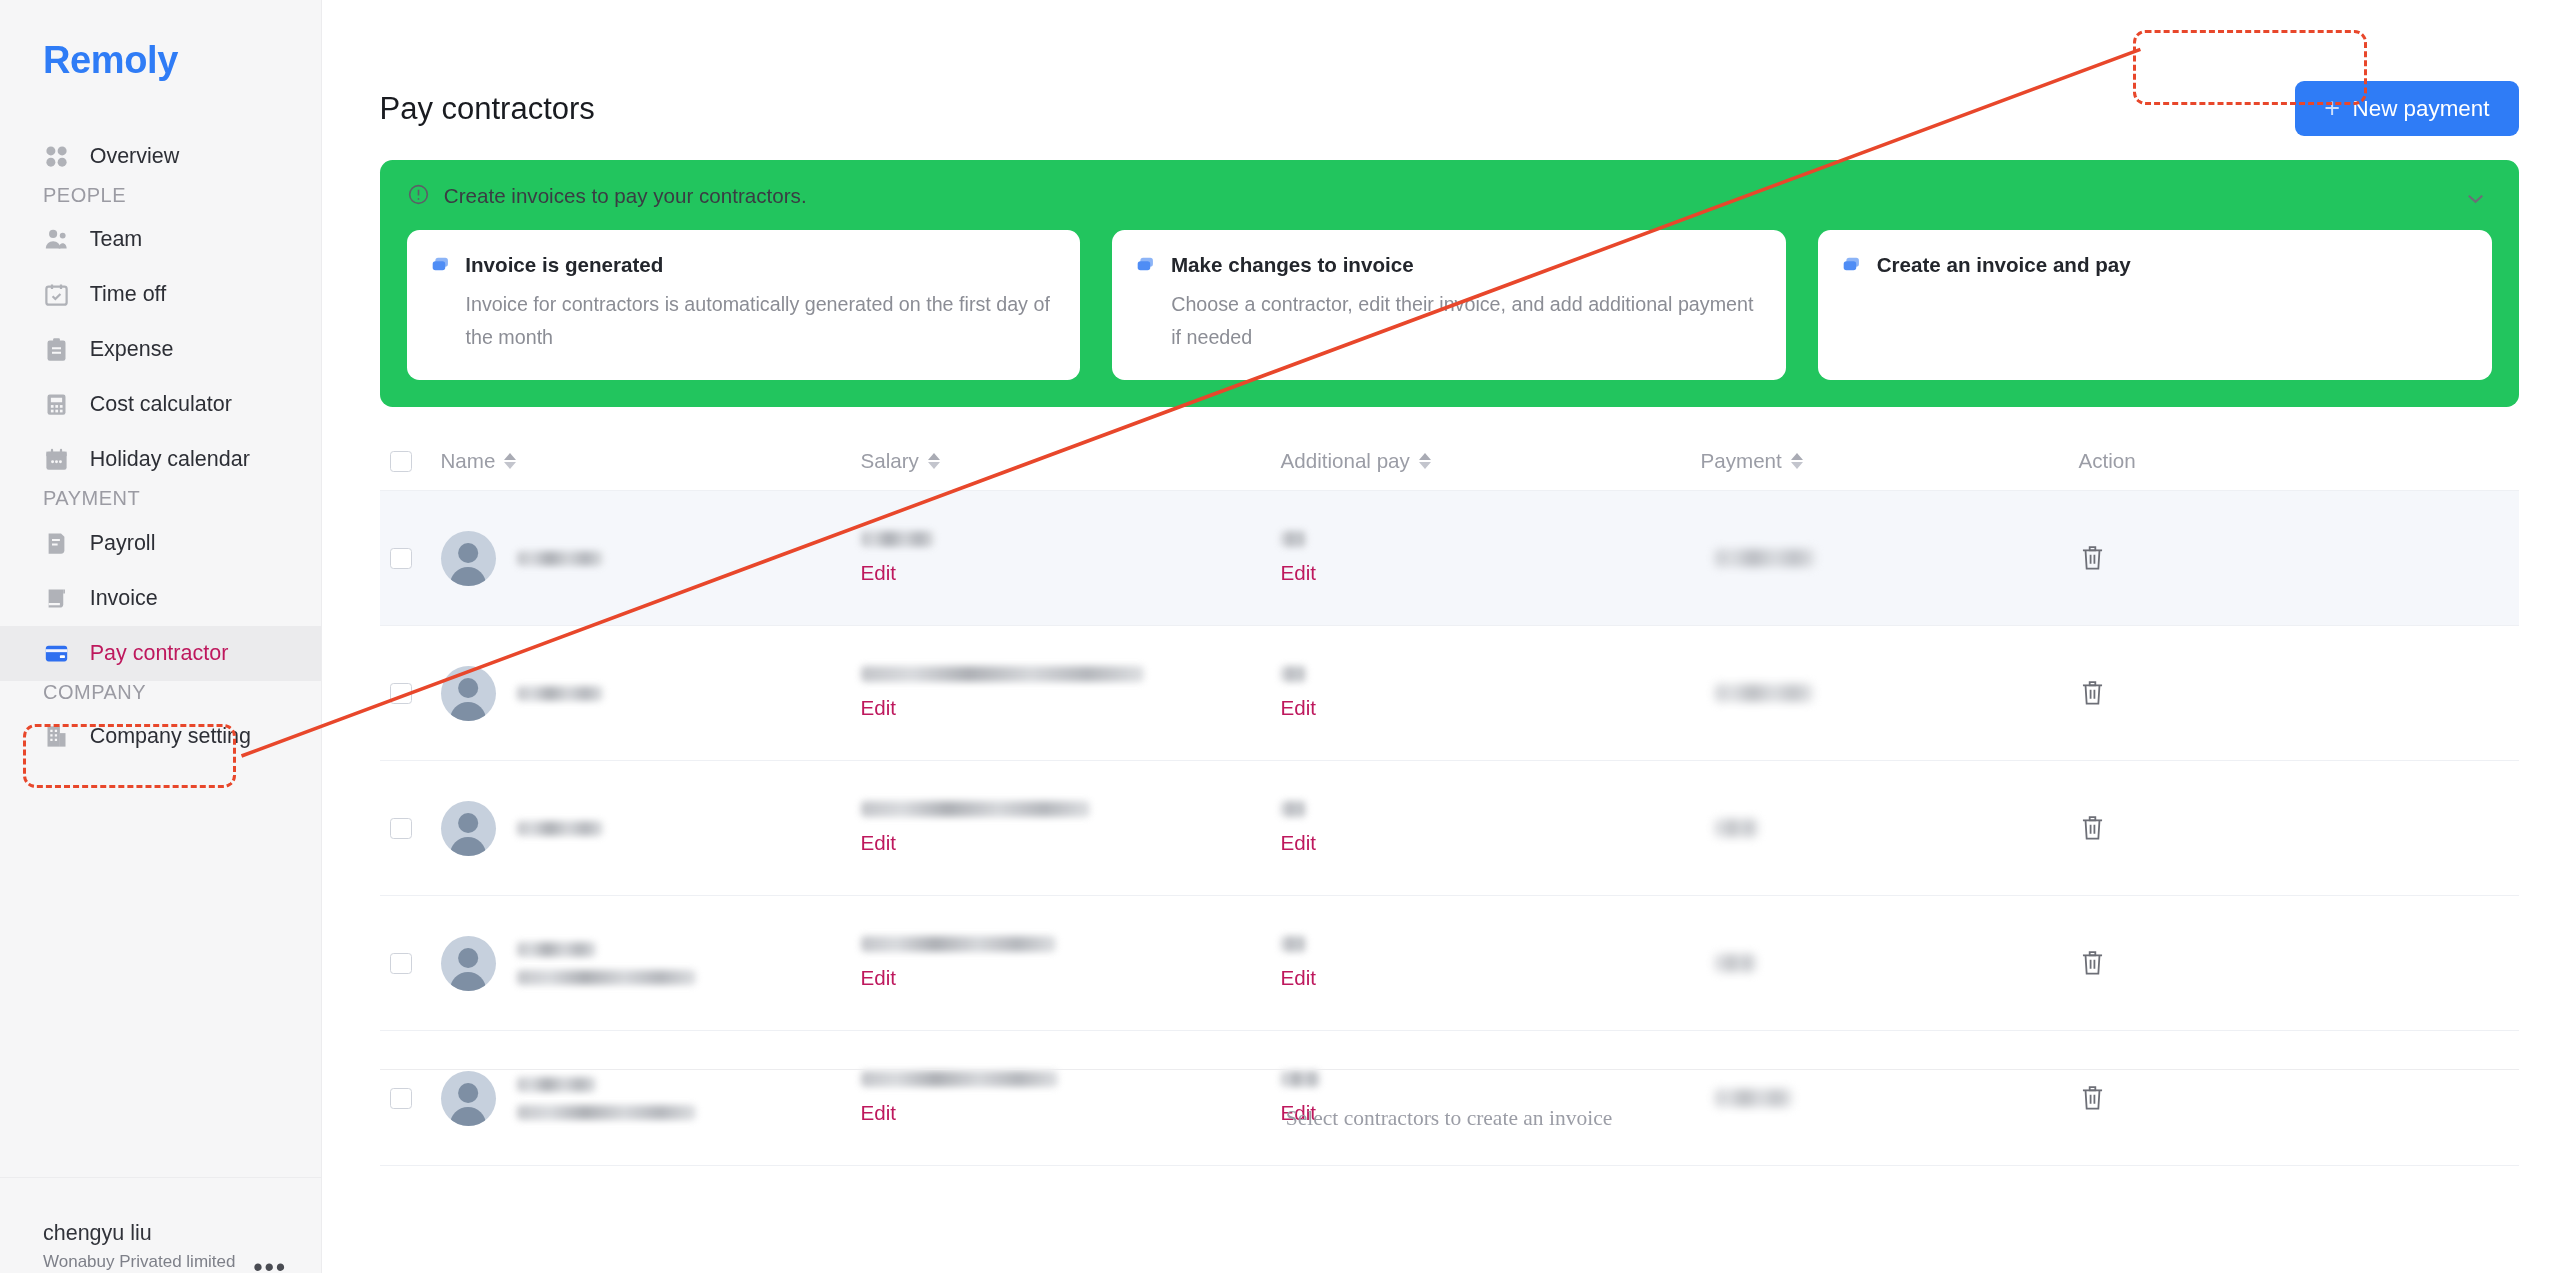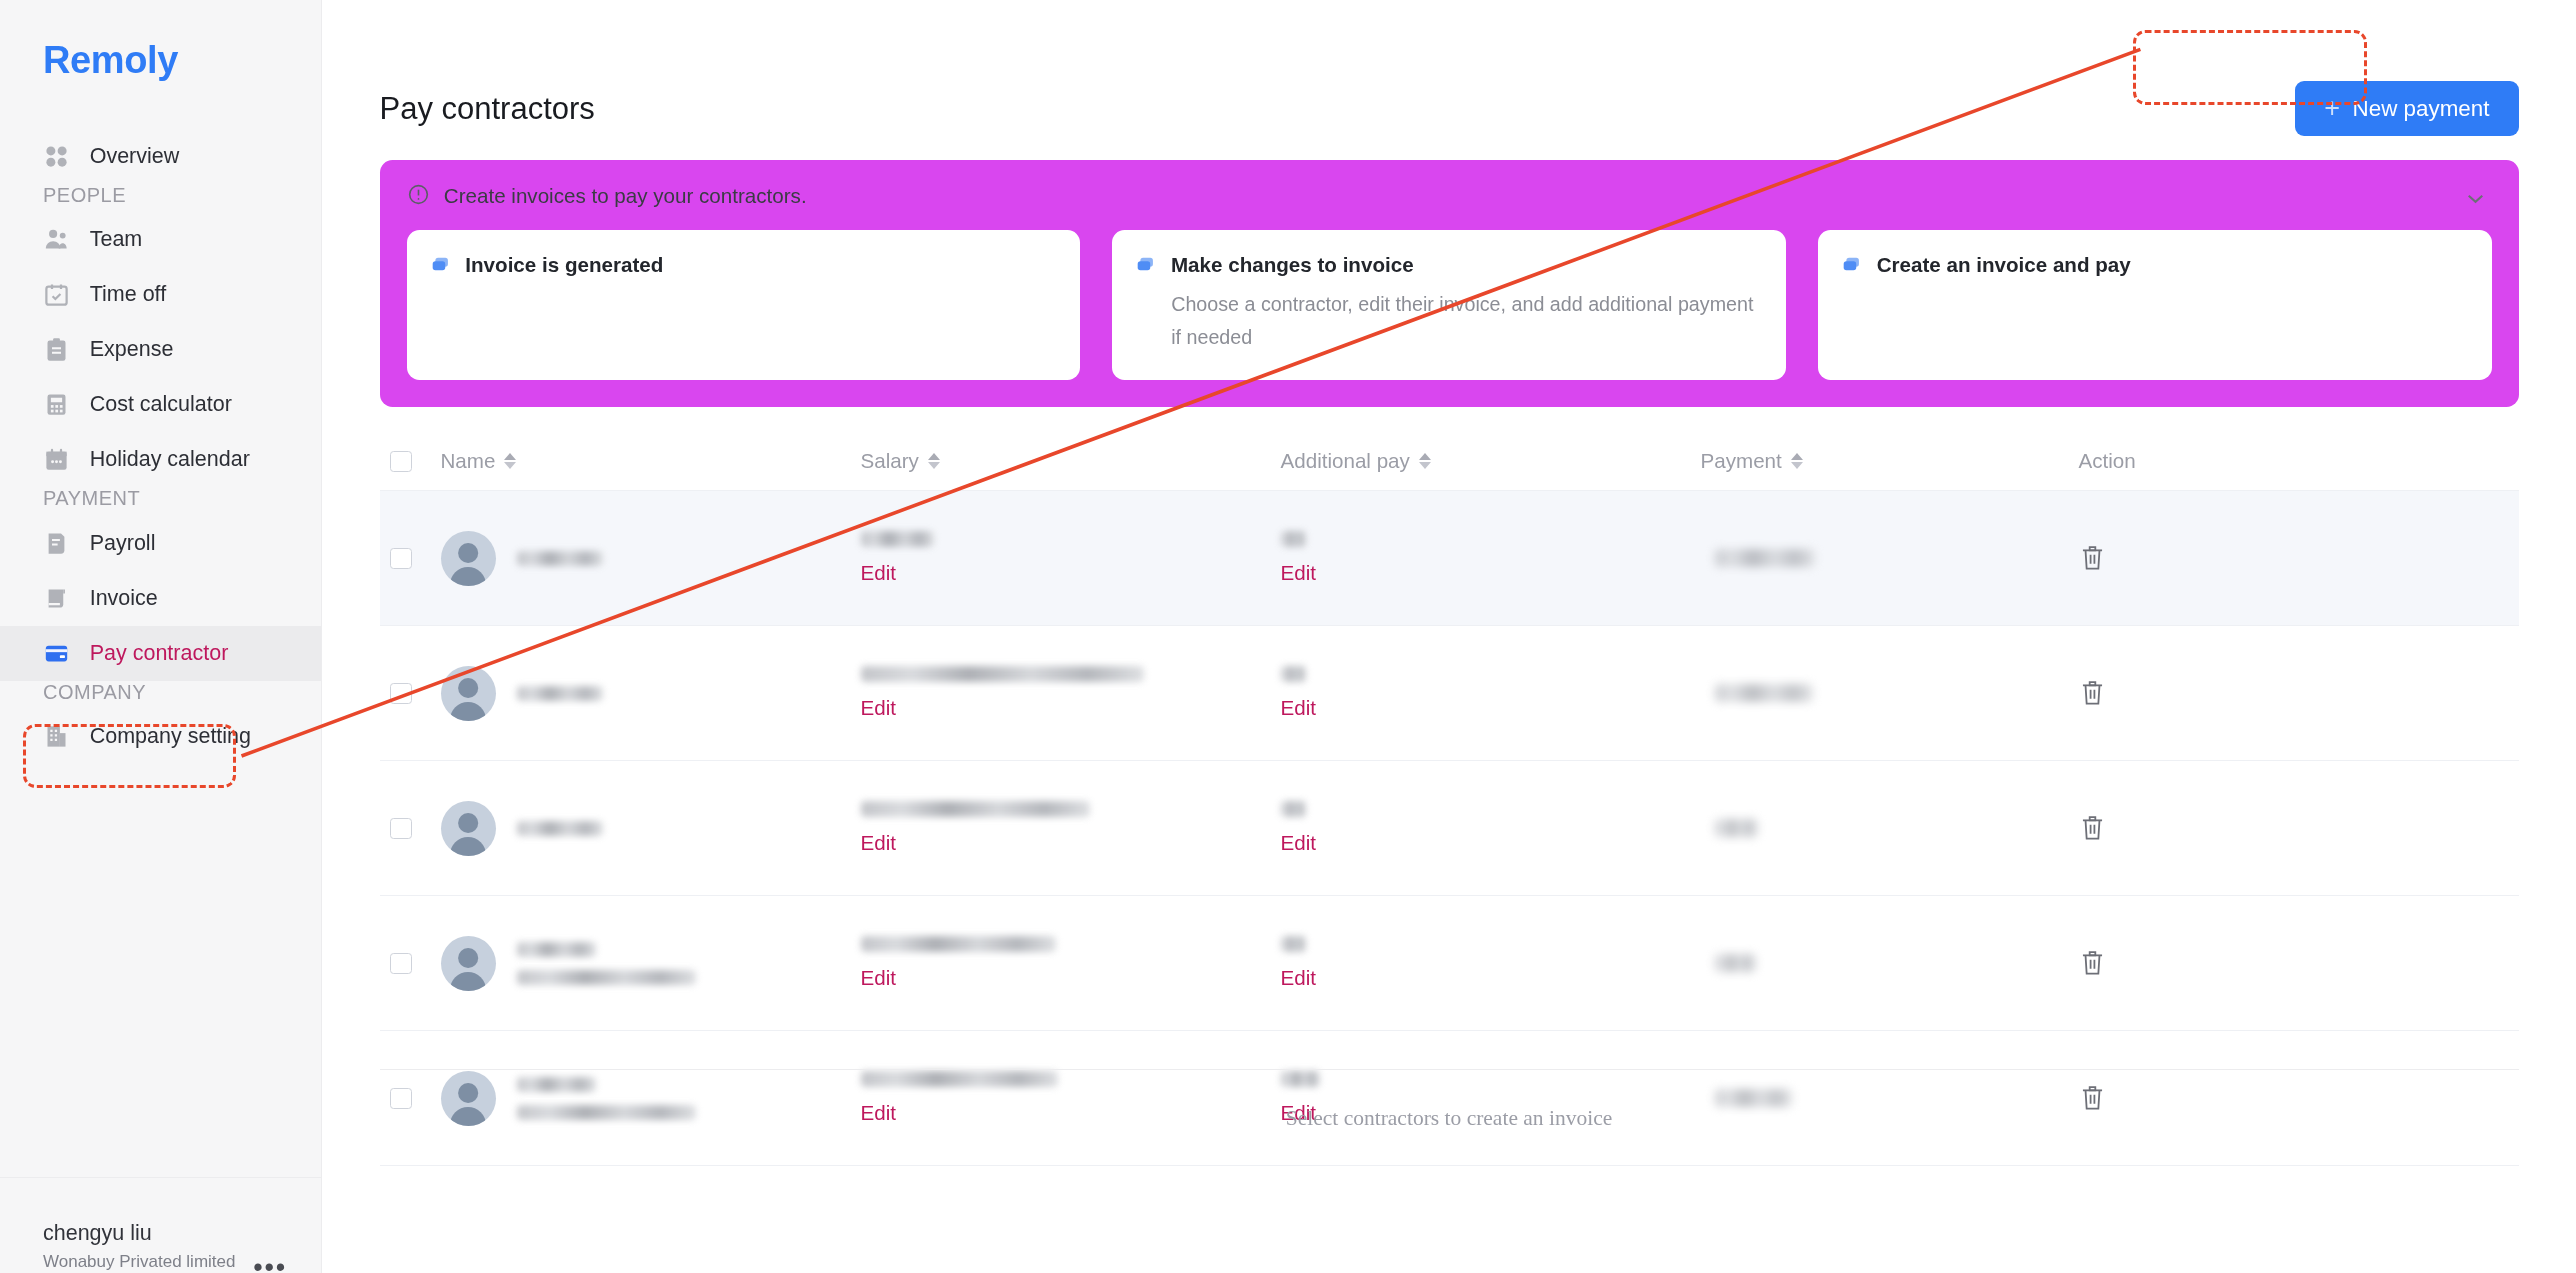--- a/index.html
+++ b/index.html
@@ -74,21 +74,21 @@
     height: 55px; padding: 0 29px;
     display: flex; align-items: center; gap: 12.5px;
     cursor: pointer;
     font-weight: 500;
   }
   .btn-primary .plus { font-size: 27px; font-weight: 400; color: #cddffb; line-height: 1; }
 
   
   .info-panel {
     margin: 21.5px 21.5px 0 21.5px;
-    background: #d946ef;
+    background: #22c55e;
     border-radius: 12.5px;
     padding: 23px 27px 27px 27px;
     position: relative;
   }
   .info-head { display: flex; align-items: center; gap: 14.3px; }
   .info-head .txt { font-size: 20.6px; color: #3a3c43; }
   .info-chevron {
     position: absolute; right: 30px; top: 25px;
     cursor: pointer; width: 27px; height: 27px;
   }
@@ -356,20 +356,21 @@
         <div class="info-card">
           <div class="info-card-head">
             <span class="ic-glyph">
               <svg width="21.5" height="21.5" viewBox="0 0 24 24">
                   <rect x="6" y="3" width="14" height="10" rx="3" fill="#8cb4f7"></rect>
                   <rect x="3" y="7" width="14" height="10" rx="3" fill="#4f8df5"></rect>
                 </svg>
             </span>
             <span class="info-card-title">Invoice is generated</span>
           </div>
+          <div class="info-card-desc">Invoice for contractors is automatically generated on the first day of the month</div>
         </div>
 
         <div class="info-card">
           <div class="info-card-head">
             <span class="ic-glyph">
               <svg width="21.5" height="21.5" viewBox="0 0 24 24">
                   <rect x="6" y="3" width="14" height="10" rx="3" fill="#8cb4f7"></rect>
                   <rect x="3" y="7" width="14" height="10" rx="3" fill="#4f8df5"></rect>
                 </svg>
             </span>

